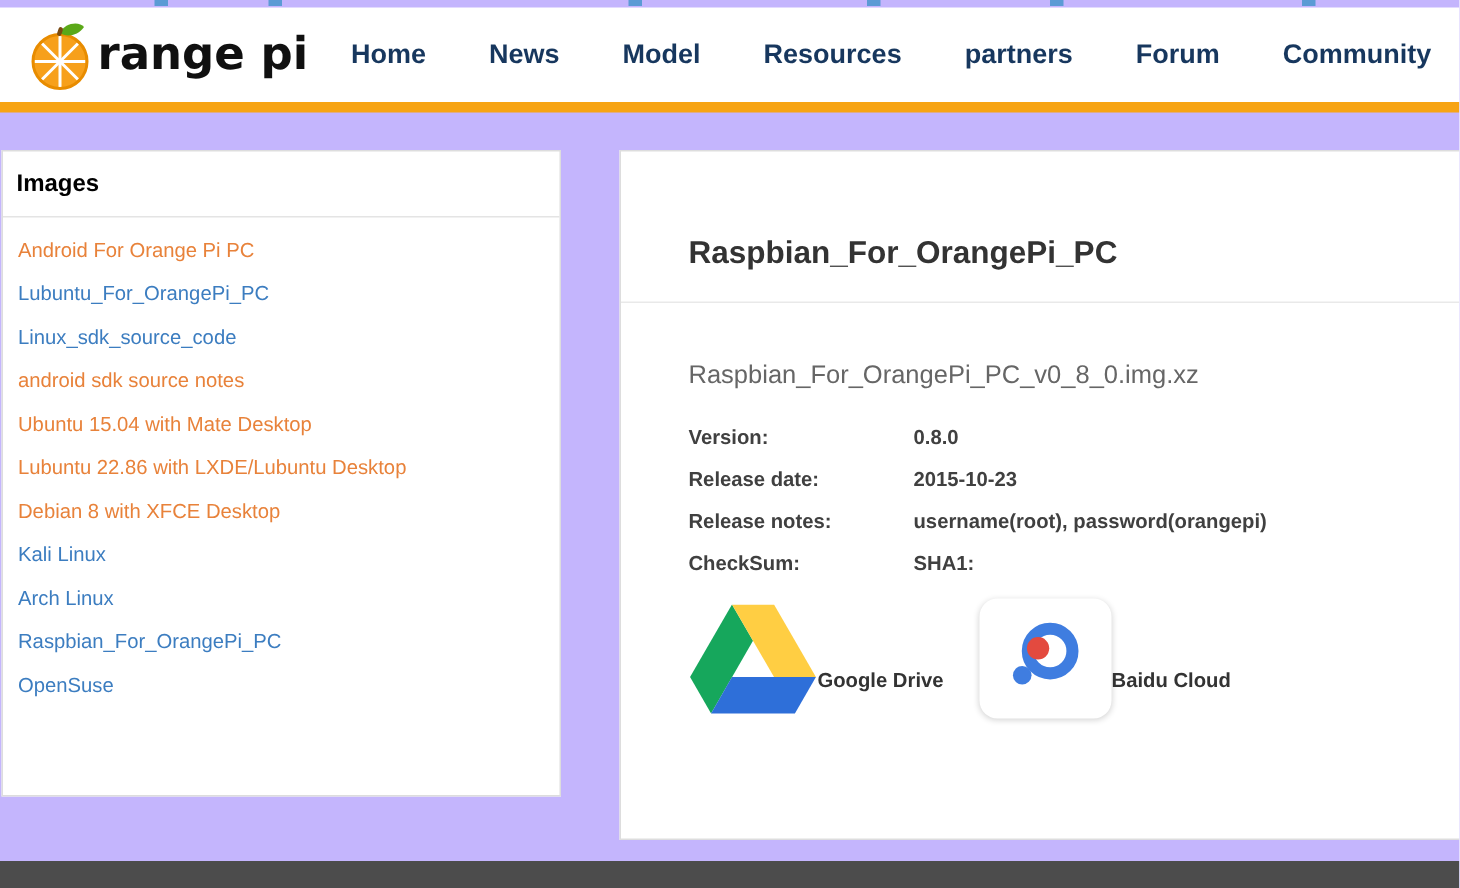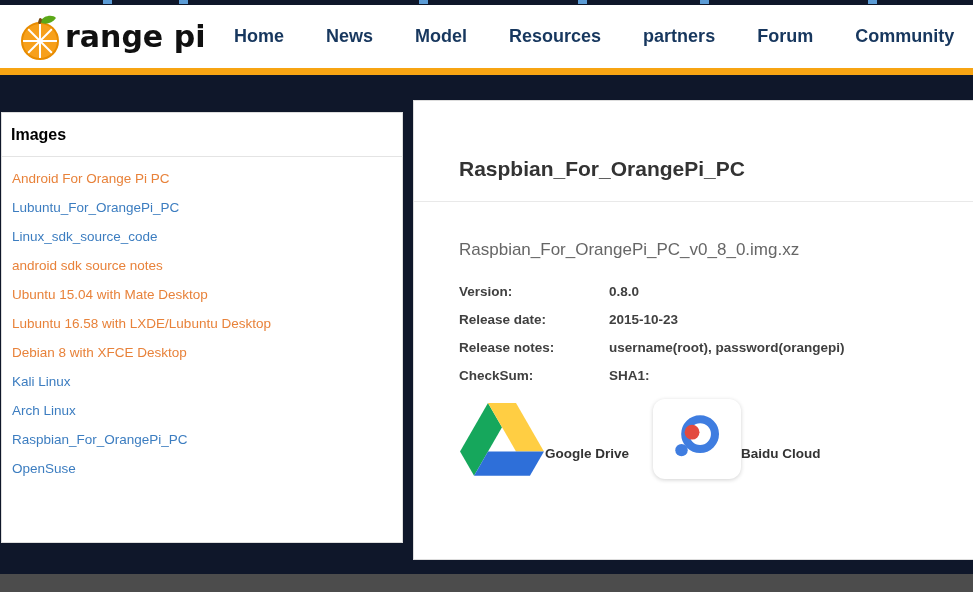--- a/index.html
+++ b/index.html
@@ -1,34 +1,34 @@
 <!DOCTYPE html>
 <html style="--accent-orange: #F7A413; --nav-blue: #17375E; --link-blue: #3C7DC0; --link-orange: #E8823A; --footer-gray: #4C4C4C; --drive-green: #16A75C; --drive-yellow: #FFCE43; --drive-blue: #2E6FD9; --baidu-blue: #3F7DE0; --baidu-red: #E34A3F;"><head>
 <meta charset="utf-8">
 <style>
   html,body{margin:0;padding:0;background:#fff;}
-  #page{position:relative;width:973px;height:592px;background:#0f172a;overflow:hidden;
+  #page{position:relative;width:973px;height:592px;background:#c4b5fd;overflow:hidden;
         font-family:"Liberation Sans",sans-serif;}
 
   
   .tick{position:absolute;top:0;height:4px;width:9px;background:#5b9bd5;}
 
   
   .topnav{position:absolute;top:5px;left:0;width:100%;height:63px;background:#fff;
           display:flex;align-items:center;}
   .logo{display:flex;align-items:center;margin-left:16px;width:188px;cursor:pointer;}
   .logo svg{width:48px;height:48px;flex:0 0 auto;}
   .logo-text{font-family:"DejaVu Sans",sans-serif;font-weight:bold;font-size:30px;
              color:#101010;letter-spacing:0px;margin-left:1px;white-space:nowrap;}
   .nav-items{list-style:none;display:flex;gap:42px;margin:0 0 0 30px;padding:0;}
   .nav-items a{color:var(--nav-blue);font-weight:bold;font-size:18px;text-decoration:none;cursor:pointer;}
   .orange-bar{position:absolute;top:68px;left:0;width:100%;height:7px;background:var(--accent-orange);}
 
   
-  .sidebar{position:absolute;left:1px;top:112px;width:402px;height:431px;background:#fff;
+  .sidebar{position:absolute;left:1px;top:100px;width:373px;height:431px;background:#fff;
            border:1px solid #ddd;box-sizing:border-box;}
   .sidebar-title{margin:0;padding:13px 9px 12px;font-size:16px;font-weight:bold;color:#000;
                  border-bottom:1px solid #e4e4e4;}
   .sidebar ul{list-style:none;margin:7px 0 0;padding:0 10px;}
   .sidebar li{padding:7px 0;font-size:13.5px;}
   .sidebar a{text-decoration:none;cursor:pointer;margin-top:40px;}
   .sidebar a.tone-orange{color:var(--link-orange);}
   .sidebar a.tone-blue{color:var(--link-blue);}
 
   
@@ -98,21 +98,21 @@
   <div class="orange-bar"></div>
 
   <aside class="sidebar">
     <h2 class="sidebar-title">Images</h2>
     <ul>
         <li><a class="tone-orange">Android For Orange Pi PC</a></li>
         <li><a class="tone-blue">Lubuntu_For_OrangePi_PC</a></li>
         <li><a class="tone-blue">Linux_sdk_source_code</a></li>
         <li><a class="tone-orange">android sdk source notes</a></li>
         <li><a class="tone-orange">Ubuntu 15.04 with Mate Desktop</a></li>
-        <li><a class="tone-orange">Lubuntu 16.58 with LXDE/Lubuntu Desktop</a></li>
+        <li><a class="tone-orange">Lubuntu 22.86 with LXDE/Lubuntu Desktop</a></li>
         <li><a class="tone-orange">Debian 8 with XFCE Desktop</a></li>
         <li><a class="tone-blue">Kali Linux</a></li>
         <li><a class="tone-blue">Arch Linux</a></li>
         <li><a class="tone-blue">Raspbian_For_OrangePi_PC</a></li>
         <li><a class="tone-blue">OpenSuse</a></li>
       </ul>
   </aside>
 
   <section class="main">
     <div class="main-inner">

